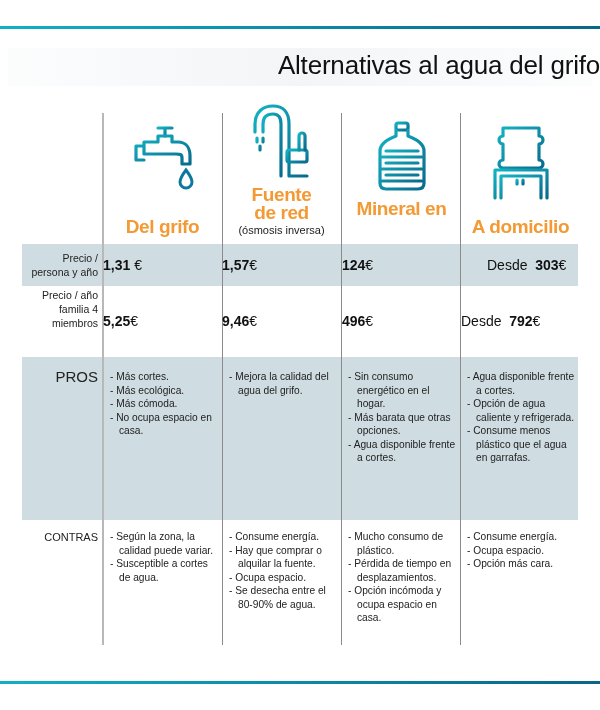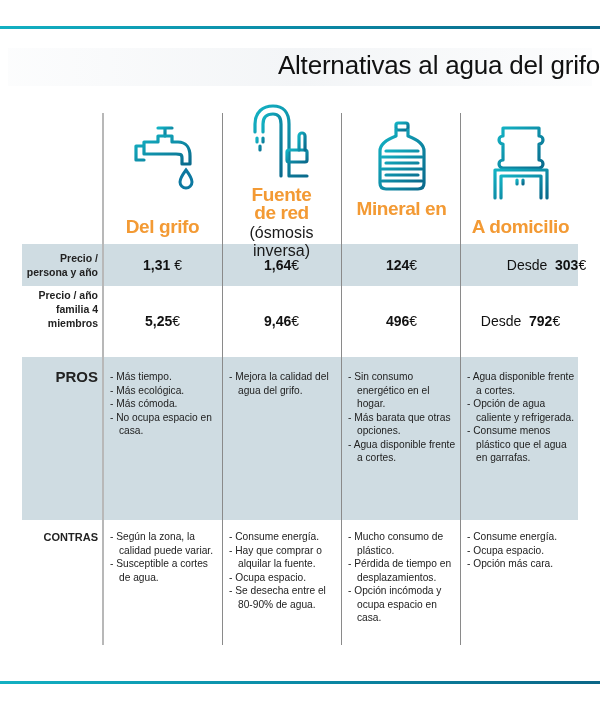--- a/index.html
+++ b/index.html
@@ -23,26 +23,26 @@
     .shade.pros { top: 357px; height: 163px; }
 
     .vline { position: absolute; width: 1px; background: #8a8a8a; top: 113px; height: 532px; }
     .vline.first { background: #b8b8b8; width: 2px; }
 
     .col-head { position: absolute; top: 100px; width: 119px; height: 140px; text-align: center; }
     .col-head .icon { position: absolute; left: 50%; transform: translateX(-50%); }
     .col-head .name { position: absolute; left: 0; width: 100%; text-align: center;
                       color: #f39a34; font-weight: 700; font-size: 19px; line-height: 17px; letter-spacing: -0.4px; }
     .col-head .sub { position: absolute; left: 0; width: 100%; text-align: center;
-                     font-size: 16px; color: #1a1a1a; top: 124px; }
+                     font-size: 11px; color: #1a1a1a; top: 124px; }
 
     .row-label { position: absolute; left: 0; width: 76px; text-align: right;
-                 font-size: 10.5px; font-weight: 700; color: #222; line-height: 14px; }
+                 font-size: 10.5px; font-weight: 400; color: #222; line-height: 14px; }
 
-    .cell { position: absolute; width: 119px; text-align: center; font-size: 14px; color: #111; }
+    .cell { position: absolute; width: 119px; font-size: 14px; color: #111; }
     .cell b { font-weight: 700; }
 
     .list { position: absolute; width: 112px; font-size: 10.2px; line-height: 13.5px; color: #222; list-style: none; }
     .list li { padding-left: 9px; text-indent: -9px; }
   </style>
 </head>
 <body>
 
 <div class="bar top"></div>
 <div class="title-band"></div>
@@ -114,37 +114,37 @@
       </g>
     </svg>
     <div class="name" style="top:118px">A domicilio</div>
   </div>
 
   <div class="row-label" style="top:251px">
     <div>Precio /</div>
     <div>persona y año</div>
   </div>
   <div class="cell" style="left:81px; top:257px"><b>1,31</b><span> €</span></div>
-  <div class="cell" style="left:200px; top:257px"><b>1,64</b><span>€</span></div>
+  <div class="cell" style="left:200px; top:257px"><b>1,57</b><span>€</span></div>
   <div class="cell" style="left:320px; top:257px"><b>124</b><span>€</span></div>
   <div class="cell" style="left:465px; top:257px"><span>Desde </span>&nbsp;<b>303</b><span>€</span></div>
 
   <div class="row-label" style="top:288px">
     <div>Precio / año</div>
     <div>familia 4</div>
     <div>miembros</div>
   </div>
   <div class="cell" style="left:81px; top:313px"><b>5,25</b><span>€</span></div>
   <div class="cell" style="left:200px; top:313px"><b>9,46</b><span>€</span></div>
   <div class="cell" style="left:320px; top:313px"><b>496</b><span>€</span></div>
   <div class="cell" style="left:439px; top:313px"><span>Desde </span>&nbsp;<b>792</b><span>€</span></div>
 
   <div class="row-label" style="top:370px; font-size:15px;">PROS</div>
   <ul class="list" style="left:88px; top:370px">
-    <li>- Más tiempo.</li>
+    <li>- Más cortes.</li>
     <li>- Más ecológica.</li>
     <li>- Más cómoda.</li>
     <li>- No ocupa espacio en casa.</li>
   </ul>
   <ul class="list" style="left:207px; top:370px">
     <li>- Mejora la calidad del agua del grifo.</li>
   </ul>
   <ul class="list" style="left:326px; top:370px">
     <li>- Sin consumo energético en el hogar.</li>
     <li>- Más barata que otras opciones.</li>

